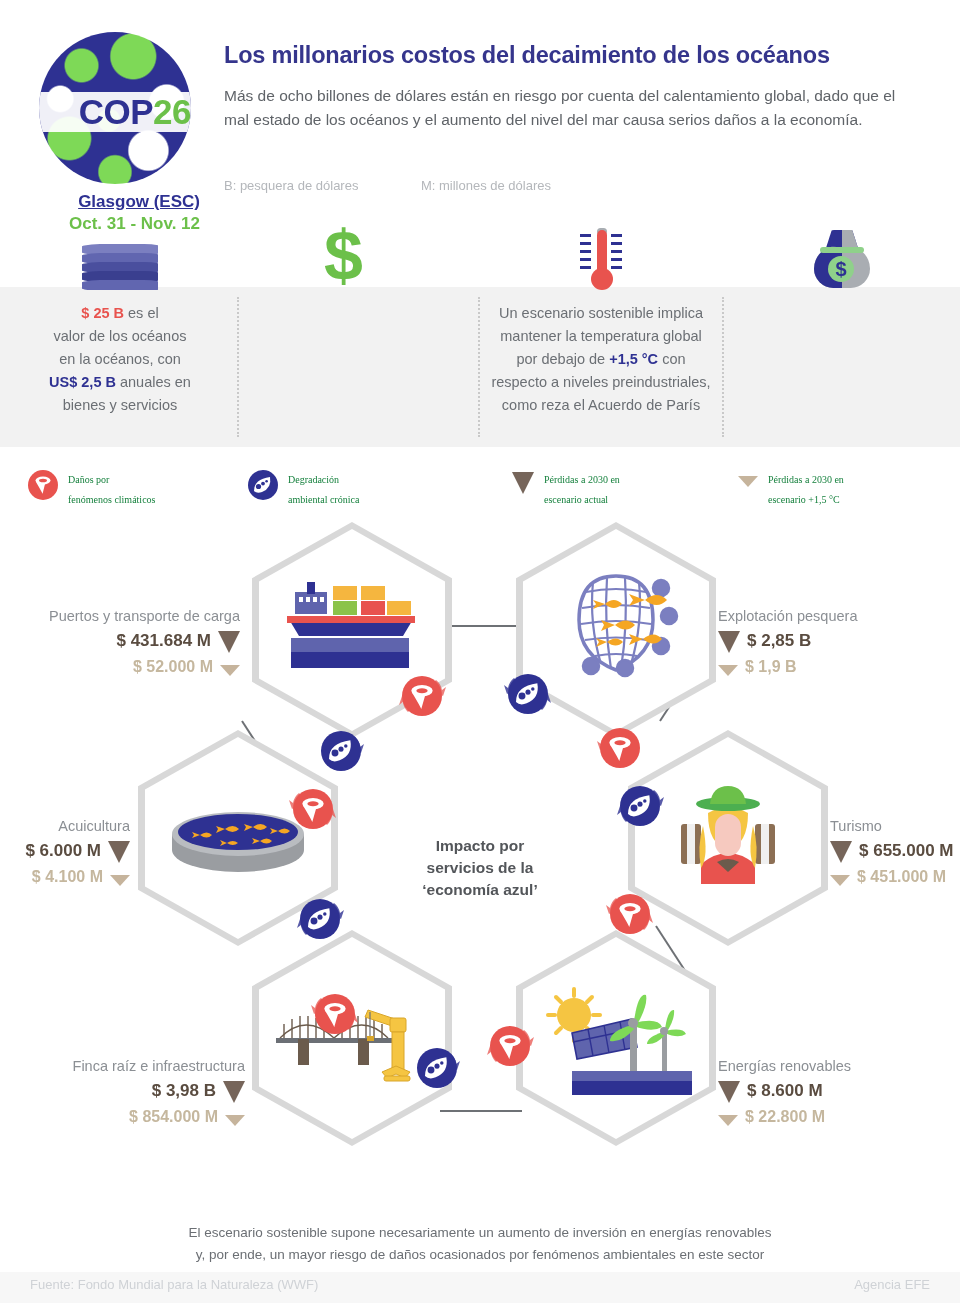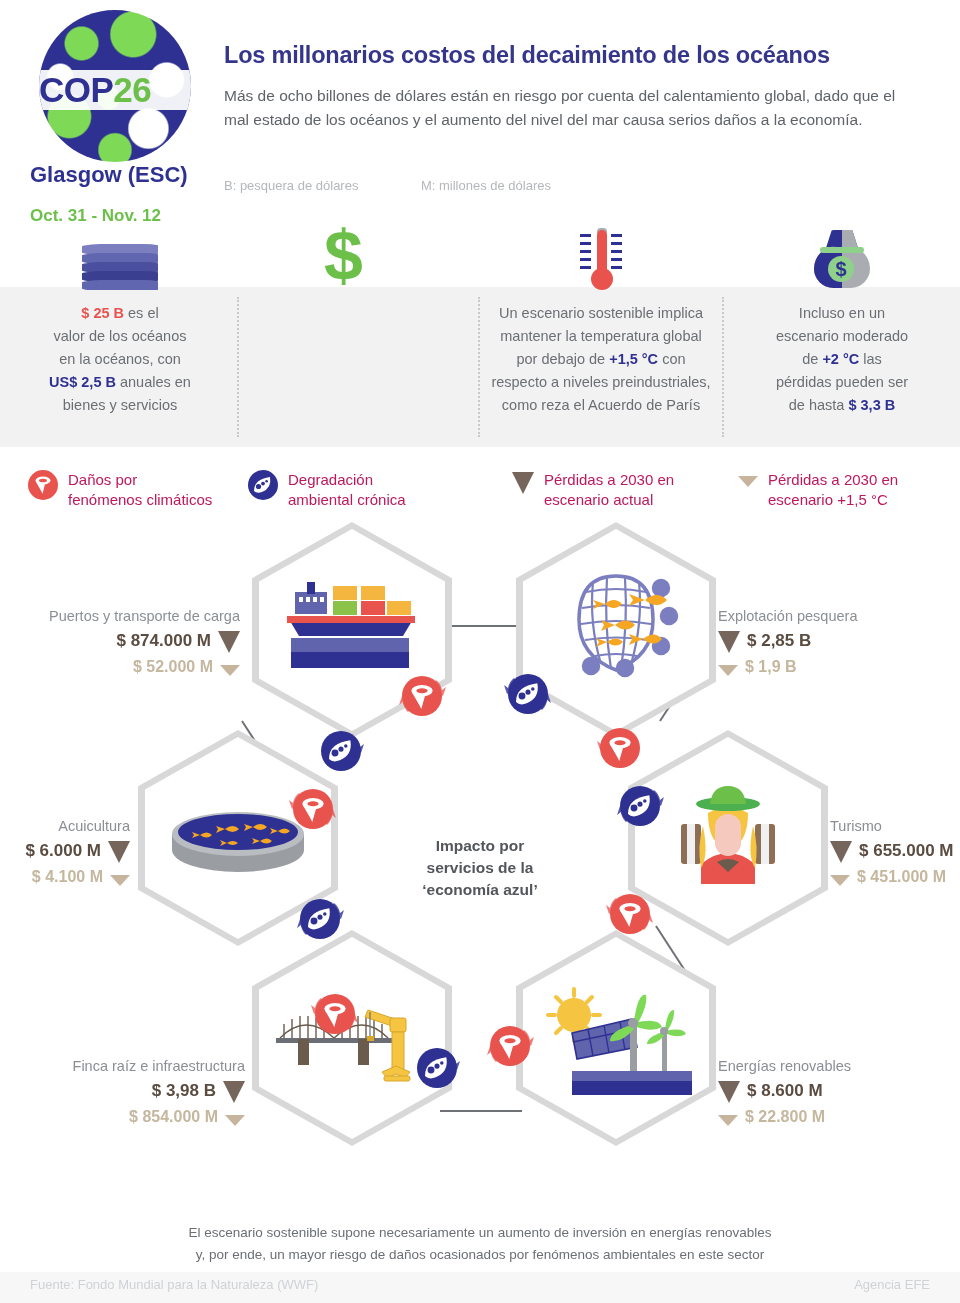--- a/index.html
+++ b/index.html
@@ -6,21 +6,21 @@
   html, body {
     width: 960px; height: 1303px;
     background: #ffffff;
     font-family: "Liberation Sans", sans-serif;
     overflow: hidden;
   }
   #page { position: relative; width: 960px; height: 1303px; }
 
   
   .header { position: absolute; left: 0; top: 0; width: 960px; height: 228px; }
-  .cop-logo { position: absolute; left: 30px; top: 10px; width: 170px; text-align: left; }
+  .cop-logo { position: absolute; left: 30px; top: 32px; width: 170px; text-align: right; }
   .globe {
     position: relative; width: 152px; height: 152px; margin: 0 auto;
     border-radius: 50%;
     background:
       radial-gradient(circle at 28% 22%, #7ed957 0 10%, transparent 11%),
       radial-gradient(circle at 62% 16%, #7ed957 0 14%, transparent 15%),
       radial-gradient(circle at 20% 70%, #7ed957 0 13%, transparent 14%),
       radial-gradient(circle at 72% 78%, #ffffff 0 12%, transparent 13%),
       radial-gradient(circle at 46% 58%, #7ed957 0 9%, transparent 10%),
       radial-gradient(circle at 84% 46%, #ffffff 0 11%, transparent 12%),
@@ -32,22 +32,22 @@
   .globe:after {
     content: ""; position: absolute; left: -6px; right: -6px; top: 60px; height: 40px;
     background: rgba(255,255,255,0.93);
   }
   .cop-text {
     position: absolute; left: 0; right: 0; top: 62px;
     font-size: 35px; font-weight: bold; letter-spacing: -0.5px;
     color: #2e3192; z-index: 3; line-height: 36px;
   }
   .cop-text .num { color: #6cc04a; }
-  .logo-city { font-size: 22px; font-weight: bold; color: #2e3192; }
-  .logo-dates { margin-top: 18px; font-size: 17px; font-weight: bold; color: #6cc04a; }
+  .logo-city { margin-top: 8px; font-size: 17px; font-weight: bold; color: #2e3192; text-decoration: underline; }
+  .logo-dates { margin-top: 2px; font-size: 17px; font-weight: bold; color: #6cc04a; }
 
   .head-title {
     position: absolute; left: 224px; top: 42px; width: 720px;
     font-size: 23.5px; font-weight: bold; color: #35358c; letter-spacing: -0.2px;
   }
   .head-sub {
     position: absolute; left: 224px; top: 84px; width: 700px;
     font-size: 15.5px; color: #5f6368; line-height: 24px;
   }
   .head-notes { position: absolute; left: 224px; top: 176px; width: 700px; }
@@ -101,21 +101,21 @@
               background:#a9adb2; }
   .bag-tie { position: absolute; left: 10px; top: 19px; width: 44px; height: 6px;
               background: #8fd18a; border-radius: 3px; }
   .bag-coin { position: absolute; left: 18px; top: 28px; width: 26px; height: 26px;
               border-radius: 50%; background: #8fd18a; color: #2e3192;
               font-size: 20px; font-weight: bold; line-height: 26px; text-align: center; }
 
   
   .legend { position: absolute; left: 0; top: 466px; width: 960px; height: 58px; }
   .lg { position: absolute; display: flex; align-items: flex-start; gap: 10px; }
-  .lg .lbl { font-size: 15px; color: #be185d; line-height: 20px; }
+  .lg .lbl { font-size: 10px; color: #15803d; line-height: 20px; font-family: Liberation Serif, serif; }
   .badge { width: 30px; height: 30px; border-radius: 50%; flex: 0 0 30px; position: relative; }
   .badge.red { background: #e8534e; }
   .badge.navy { background: #2e3192; }
   .badge .g { position: absolute; inset: 0; display: block; }
   .tri-dk { width: 0; height: 0; border-left: 11px solid transparent;
             border-right: 11px solid transparent; border-top: 22px solid #76655a; margin-top: 2px; }
   .tri-lt { width: 0; height: 0; border-left: 10px solid transparent;
             border-right: 10px solid transparent; border-top: 11px solid #c6b49c; margin-top: 6px; }
 
   
@@ -251,27 +251,20 @@
   </div>
 
   <div class="stat" style="left:724px; width:236px;">
     <div class="icon">
       <div class="ico-bag">
         <div class="bag-neck"></div>
         <div class="bag-body"></div>
         <div class="bag-tie"></div>
         <div class="bag-coin">$</div>
       </div>
-    </div>
-    <div class="txt">
-      <span>Incluso en un</span><br>
-      <span>escenario moderado</span><br>
-      <span>de </span><b class="c-navy">+2 °C</b><span> las</span><br>
-      <span>pérdidas pueden ser</span><br>
-      <span>de hasta </span><b class="c-navy">$ 3,3 B</b>
     </div>
   </div>
 
   <div class="legend">
 
     <div class="lg" style="left:28px; top:4px;">
       <div class="badge red">
         <svg class="g" viewBox="0 0 30 30">
           <ellipse cx="15" cy="10.5" rx="7.5" ry="4" fill="#fff"></ellipse>
           <ellipse cx="15" cy="10.5" rx="4" ry="1.8" fill="#e8534e"></ellipse>
@@ -668,21 +661,21 @@
 
     <div class="center-text">
       <span>Impacto por</span><br>
       <span>servicios de la</span><br>
       <span>‘economía azul’</span>
     </div>
 
     <div class="sector-label left" style="left:-20px; top:78px;">
       <div class="nm">Puertos y transporte de carga</div>
       <div class="v1">
-        <span>$ 874.000 M</span>
+        <span>$ 431.684 M</span>
         <span class="tri-dk"></span>
       </div>
       <div class="v2">
         <span>$ 52.000 M</span>
         <span class="tri-lt"></span>
       </div>
     </div>
 
     <div class="sector-label right" style="left:718px; top:78px;">
       <div class="nm">Explotación pesquera</div>

